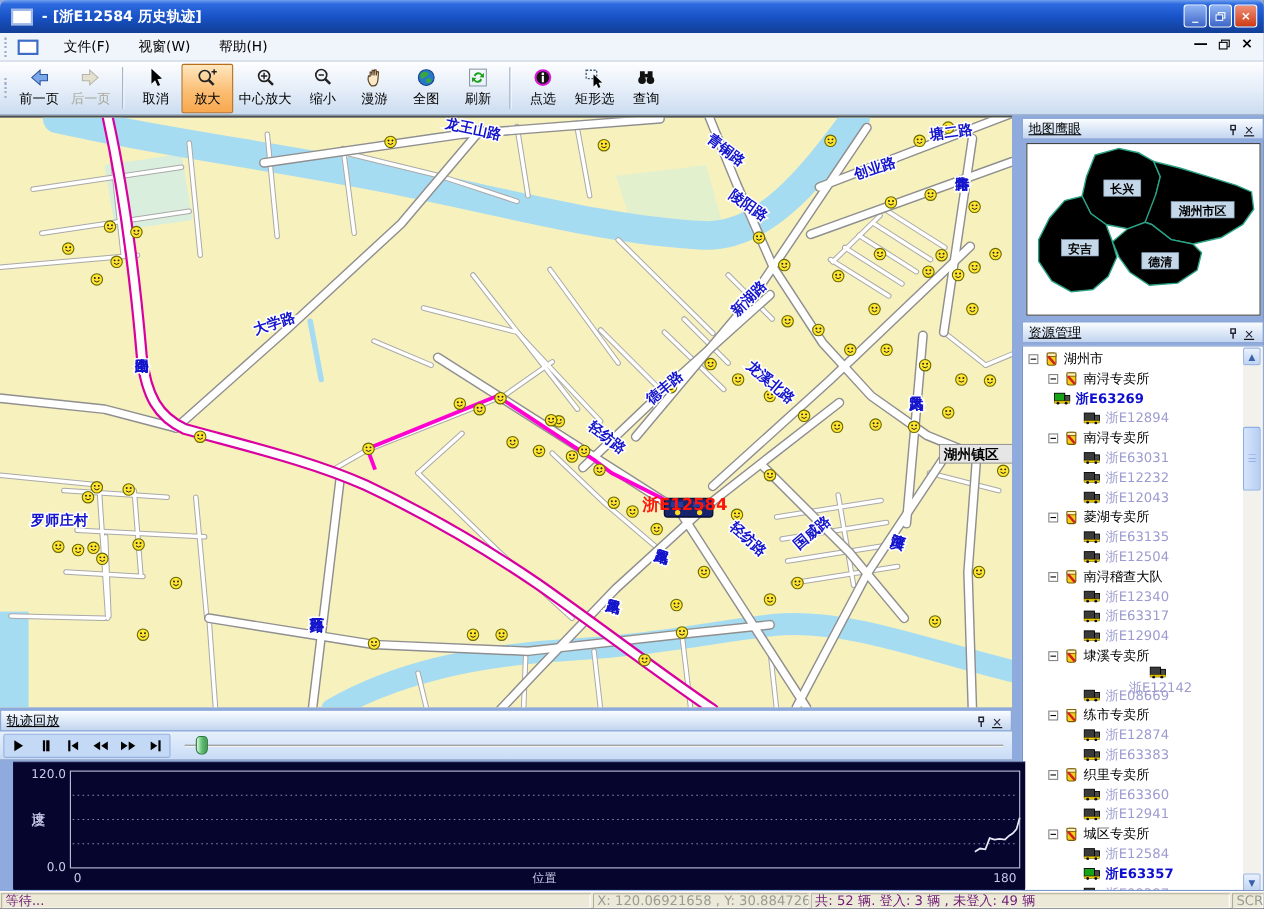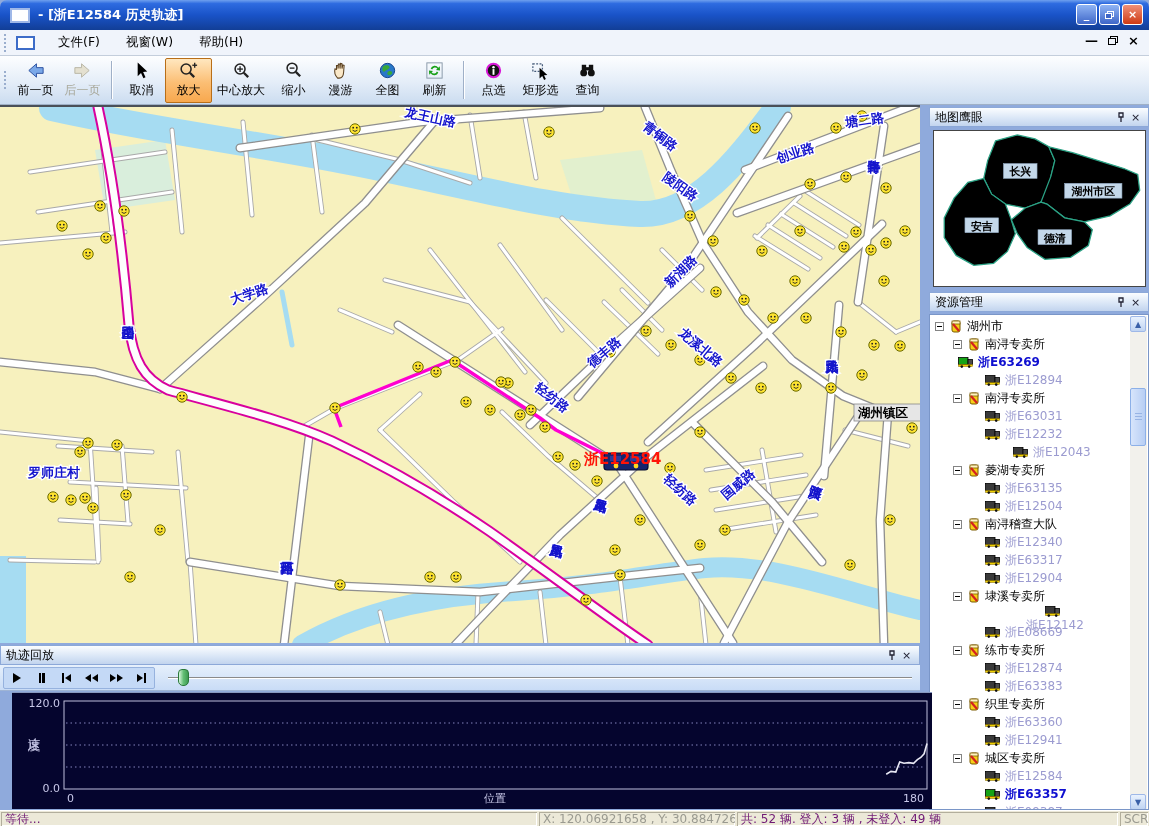--- a/index.html
+++ b/index.html
@@ -65,22 +65,22 @@
   .hwy-fill{fill:none;stroke:#FDFDFD;stroke-width:7;stroke-linecap:round;stroke-linejoin:round;}
   .river{fill:none;stroke:#A6DCF2;stroke-linecap:round;}
   .map-label{font-size:13px;font-weight:bold;fill:#1414CC;paint-order:stroke;stroke:#FFFFFF;stroke-width:2.6px;}
   .map-label-vert{writing-mode:vertical-rl;}
   .district-label{font-size:12.5px;font-weight:bold;fill:#000;}
   .vehicle-label{font-size:15px;font-weight:bold;fill:#FF1408;}
 
   
   .panel-header{position:absolute;height:20px;
     background:linear-gradient(180deg,#FBFDFF 0%,#D8E5F6 60%,#C2D4EE 100%);
-    border:1px solid #8CA8D8;font-size:12px;color:#000;display:flex;align-items:center;
-    padding:0 5px;}
+    border:1px solid #8CA8D8;font-size:12px;color:#000;display:flex;align-items:flex-end;
+    padding:0 5px;text-decoration:underline;}
   .panel-header .sp{flex:1;}
   .ph-btn{width:15px;height:15px;display:flex;align-items:center;justify-content:center;
     font-size:11px;color:#223;}
   .eagle-content{position:absolute;left:933px;top:130px;width:213px;height:157px;
     background:#fff;border:1px solid #444;}
   .tree-box{position:absolute;left:929px;top:314px;width:220px;height:496px;
     background:#fff;border:1px solid #7A96C8;overflow:hidden;}
   .tree-row{height:18px;display:flex;align-items:center;font-size:12px;color:#000;white-space:nowrap;}
   .tree-row .expander{width:9px;height:9px;border:1px solid #848484;background:#fff;
     position:relative;flex:none;margin-right:5px;}
@@ -1132,21 +1132,21 @@
         <div class="tree-row" style="padding-left: 55px;">
           <svg class="trk-ico" width="16" height="12" viewBox="0 0 16 12">
             <rect x="0.5" y="1.5" width="9.5" height="7" fill="#3A3A3A" stroke="#000" stroke-width="0.8"></rect>
             <rect x="10" y="3.5" width="4.5" height="5" fill="#4A4A4A" stroke="#000" stroke-width="0.8"></rect>
             <rect x="0.5" y="8.5" width="14" height="2" fill="#EFD000" stroke="#7A6000" stroke-width="0.5"></rect>
             <circle cx="3.8" cy="10.6" r="1.3" fill="#101010"></circle>
             <circle cx="11.2" cy="10.6" r="1.3" fill="#101010"></circle>
           </svg>
           <span class="v-off">浙E12232</span>
         </div>
-        <div class="tree-row" style="padding-left: 83px;">
+        <div class="tree-row" style="padding-left: 55px;">
           <svg class="trk-ico" width="16" height="12" viewBox="0 0 16 12">
             <rect x="0.5" y="1.5" width="9.5" height="7" fill="#3A3A3A" stroke="#000" stroke-width="0.8"></rect>
             <rect x="10" y="3.5" width="4.5" height="5" fill="#4A4A4A" stroke="#000" stroke-width="0.8"></rect>
             <rect x="0.5" y="8.5" width="14" height="2" fill="#EFD000" stroke="#7A6000" stroke-width="0.5"></rect>
             <circle cx="3.8" cy="10.6" r="1.3" fill="#101010"></circle>
             <circle cx="11.2" cy="10.6" r="1.3" fill="#101010"></circle>
           </svg>
           <span class="v-off">浙E12043</span>
         </div>
         <div class="tree-row" style="padding-left: 23px;">

